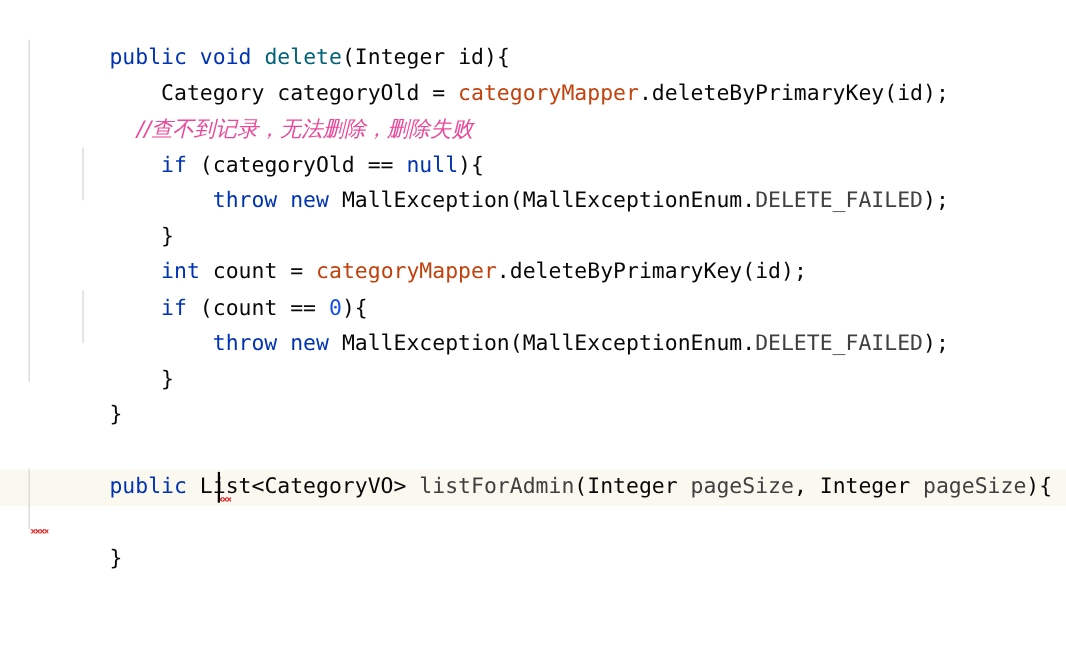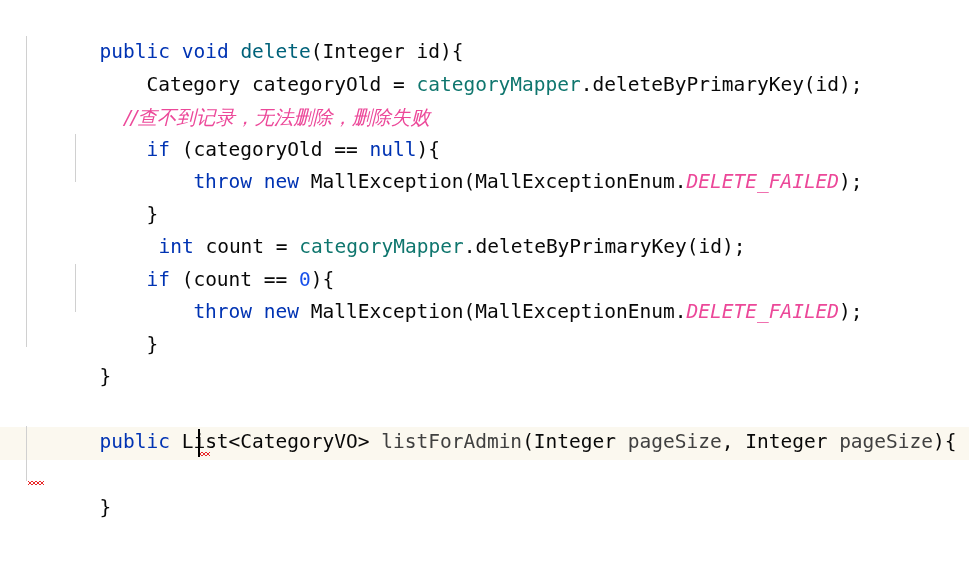--- a/index.html
+++ b/index.html
@@ -49,22 +49,22 @@
     font-family: "DejaVu Sans Mono", "Liberation Mono", monospace;
     letter-spacing: 0px;
     color: #000000;
   }
   .pad {
     padding-left: 29px;
   }
   
   .kw       { color: #0033b3; }
   .method   { color: #00627a; }
-  .field    { color: #0f766e; }
-  .static   { color: #ec4899; font-style: italic; }
+  .field    { color: #c2410c; }
+  .static   { color: #404040; }
   .comment  { color: #ec4899; font-style: italic; font-family: "DejaVu Sans", "Liberation Sans", sans-serif; }
   .num      { color: #1750eb; }
   .gray     { color: #404040; }
   .err      { color: #e8292a; }
   .plain    { color: #080808; }
 
   
   .squiggle {
     position: absolute;
     height: 4px;
@@ -114,21 +114,21 @@
     </div>
 
     <div class="line pad" style="top:132px;">
       <span class="plain">        </span><span class="kw">throw</span><span class="plain"> </span><span class="kw">new</span><span class="plain"> MallException(MallExceptionEnum.</span><span class="static">DELETE_FAILED</span><span class="plain">);</span>
     </div>
 
     <div class="line pad" style="top:165px;">
       <span class="plain">    }</span>
     </div>
 
-    <div class="line pad" style="top:197px;margin-left:12px;">
+    <div class="line pad" style="top:197px;">
       <span class="plain">    </span><span class="kw">int</span><span class="plain"> count = </span><span class="field">categoryMapper</span><span class="plain">.deleteByPrimaryKey(id);</span>
     </div>
 
     <div class="line pad" style="top:230px;text-align:center;">
       <span class="plain">    </span><span class="kw">if</span><span class="plain"> (count == </span><span class="num">0</span><span class="plain">){</span>
     </div>
 
     <div class="line pad" style="top:262px;">
       <span class="plain">        </span><span class="kw">throw</span><span class="plain"> </span><span class="kw">new</span><span class="plain"> MallException(MallExceptionEnum.</span><span class="static">DELETE_FAILED</span><span class="plain">);</span>
     </div>

